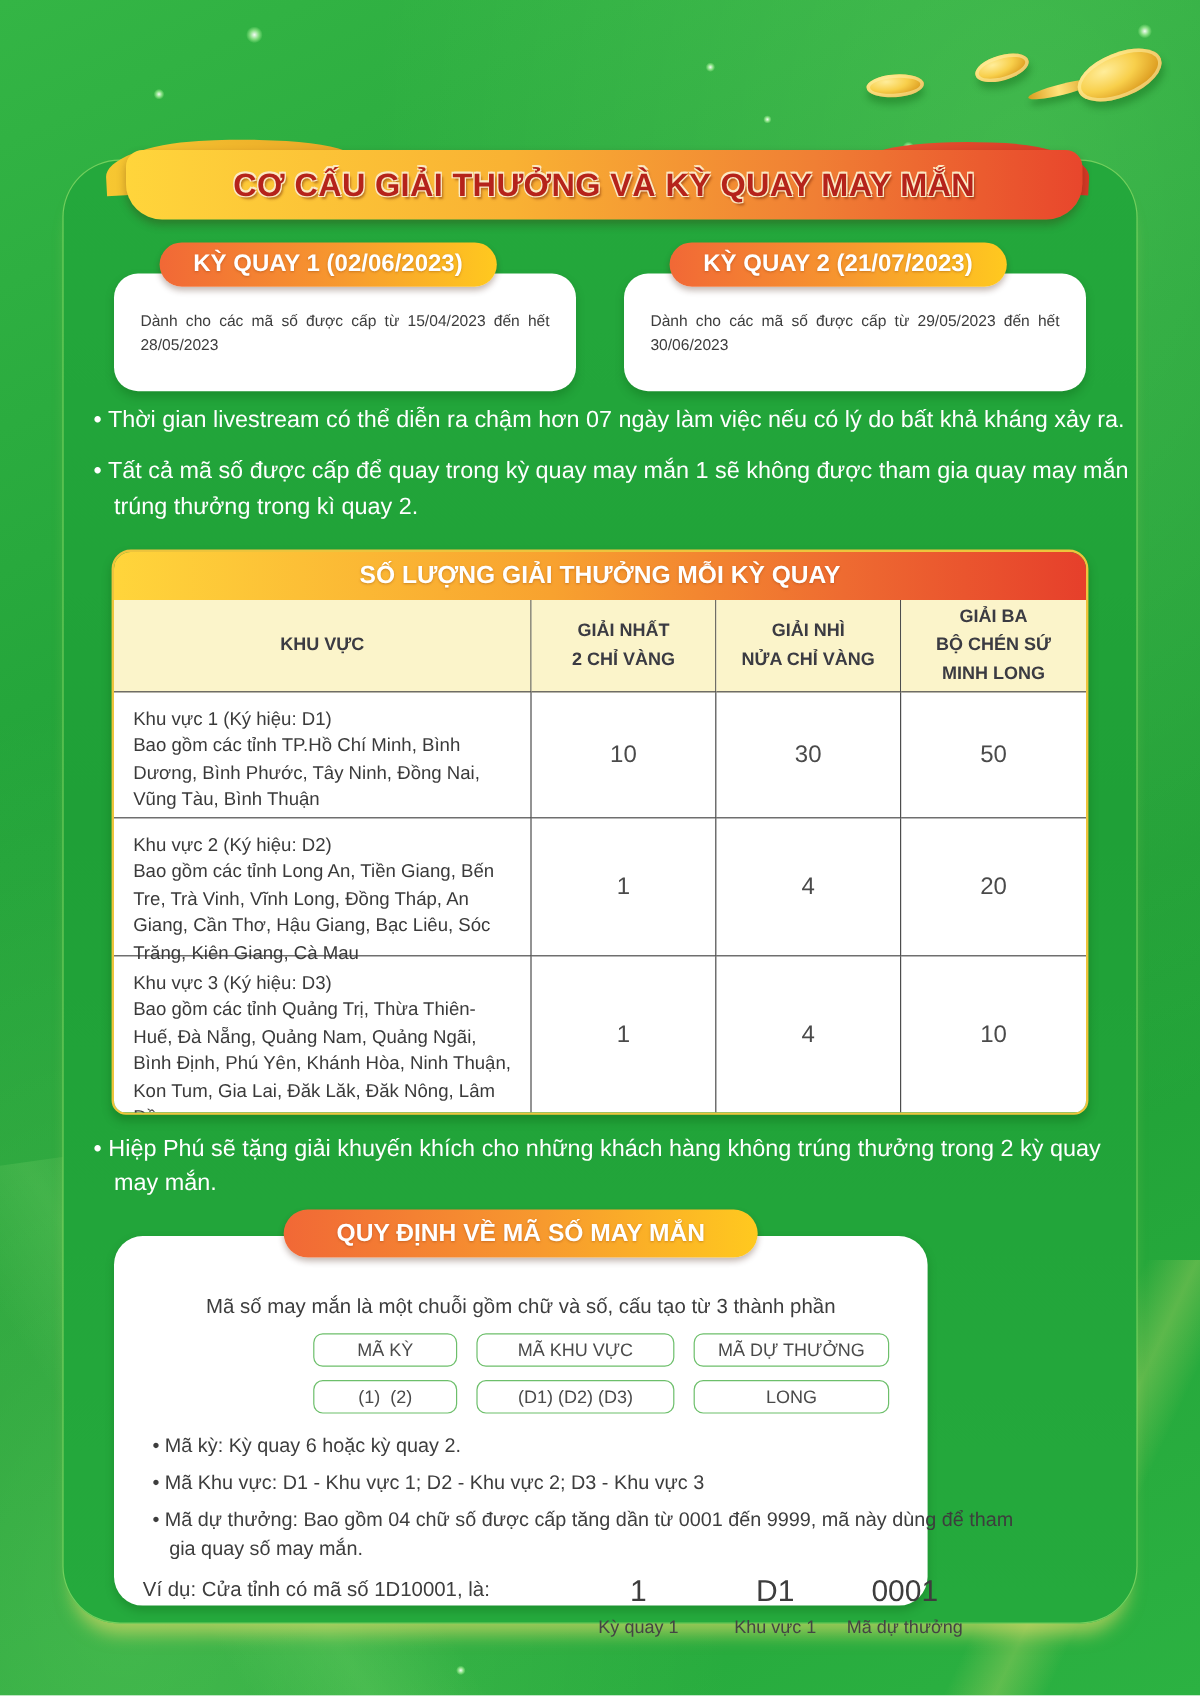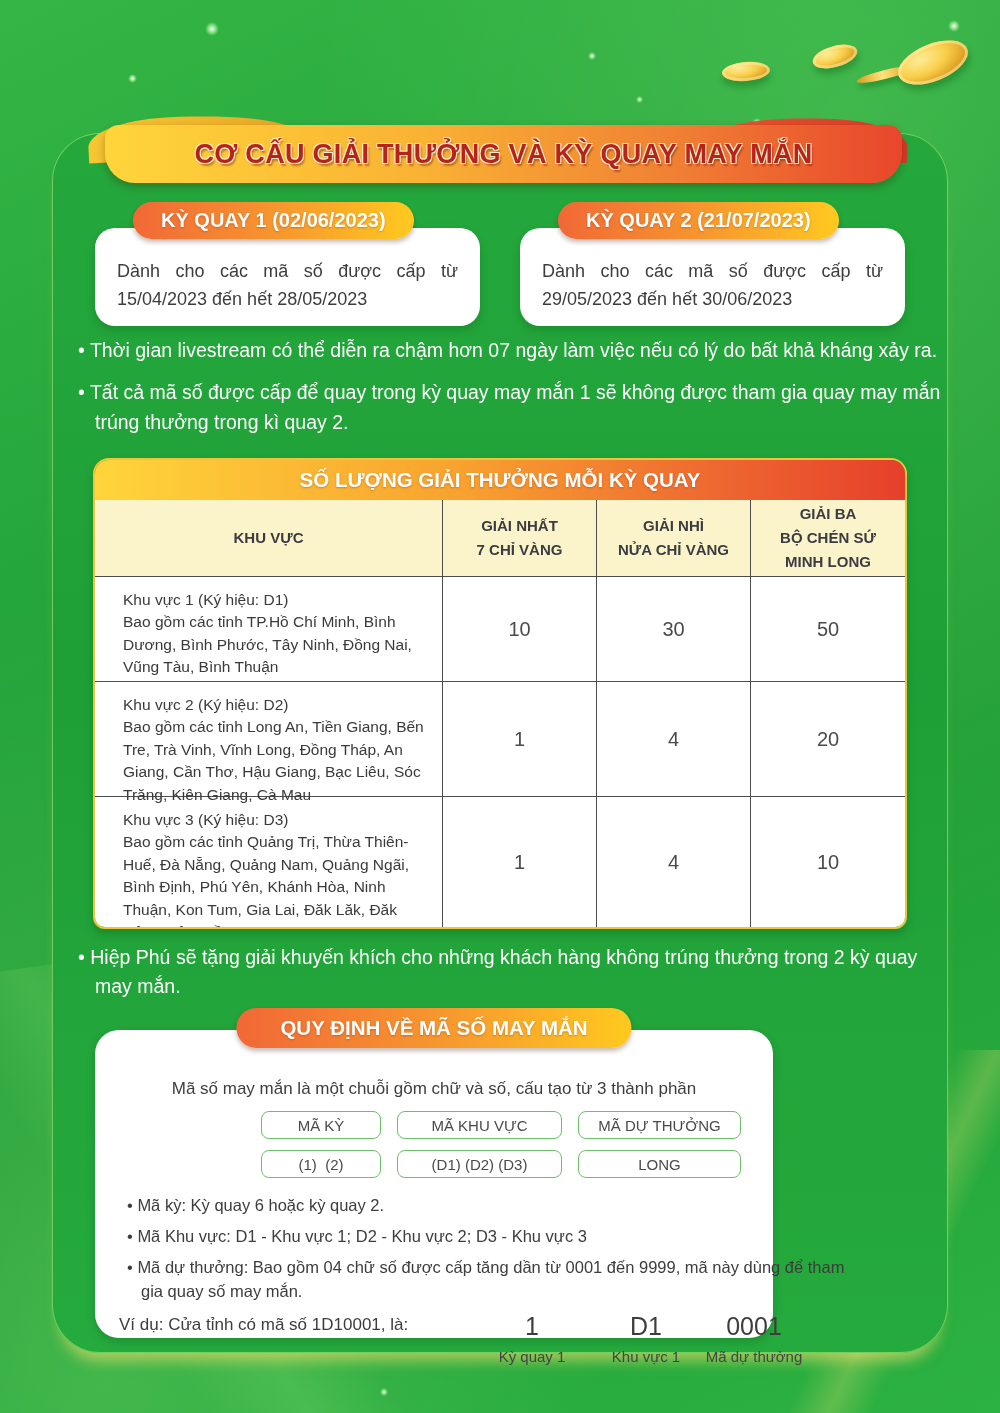--- a/index.html
+++ b/index.html
@@ -61,21 +61,21 @@
     background:#fff; border-radius:20px; box-shadow:0 4px 8px rgba(0,60,0,.22);
   }
   .draw-card-1{ left:95px; } .draw-card-2{ left:520px; }
   .pill{
     position:absolute; top:-26px; left:38px; padding:7px 28px; border-radius:999px;
     background:linear-gradient(90deg,#f16836 0%,#f79a2e 55%,#ffc91f 100%);
     color:#fff; font-size:20px; font-weight:bold; white-space:nowrap;
     box-shadow:0 3px 5px rgba(60,20,0,.30); text-shadow:0 1px 2px rgba(120,50,0,.35);
   }
   .draw-body{
-    padding:30px 22px 0 22px; font-size:18px; line-height:1.55; color:#3d3d3d;
+    padding:30px 22px 0 22px; font-size:13px; line-height:1.55; color:#3d3d3d;
     text-align:justify;
   }
 
   
   .notes{ position:absolute; left:78px; top:336px; width:864px; color:#fff; }
   .note-item{ font-size:19.5px; line-height:1.5; padding-left:17px; text-indent:-17px; margin-bottom:13px; }
   .note-item::before{ content:"• "; }
   .note-after{ position:absolute; left:78px; top:943px; width:864px; color:#fff; }
 
   
@@ -84,21 +84,21 @@
     box-shadow:0 5px 8px rgba(0,60,0,.25); }
   .table-banner{ height:40px; background:linear-gradient(90deg,#ffd53b 0%,#f8a22f 45%,#ee6b31 75%,#e63f2b 100%);
     display:flex; align-items:center; justify-content:center;
     color:#fff; font-size:20.5px; font-weight:bold; text-shadow:0 1px 2px rgba(120,50,0,.35); }
   .tgrid{ display:grid; grid-template-columns:348px 154px 154px 154px; background:#fff; }
   .tcell{ border-right:1px solid #4d4d4d; border-bottom:1px solid #4d4d4d; }
   .tcell:nth-child(4n){ border-right:none; }
   .thead-cell{ background:#fbf4ca; color:#3b3b42; font-weight:bold; font-size:15px;
     display:flex; align-items:center; justify-content:center; text-align:center;
     white-space:pre-line; line-height:1.6; height:77px; }
-  .tregion{ padding:12px 14px 12px 28px; color:#3a3a3a; font-size:15.5px; line-height:1.45; }
+  .tregion{ padding:12px 14px 12px 16px; color:#3a3a3a; font-size:15.5px; line-height:1.45; }
   .tnum{ display:flex; align-items:center; justify-content:center; font-size:20px; color:#4a4a4a; }
   .row-h1{ height:105px; } .row-h2{ height:115px; } .row-h3{ height:130px; }
   .tgrid .last-row{ border-bottom:none; }
 
   
   .rules-panel{ position:absolute; left:95px; top:1030px; width:678px; height:308px;
     background:#fff; border-radius:24px; box-shadow:0 4px 8px rgba(0,60,0,.22); }
   .rules-pill{ position:absolute; top:-22px; left:50%; transform:translateX(-50%);
     padding:8px 44px; border-radius:999px;
     background:linear-gradient(90deg,#f16836 0%,#f79a2e 55%,#ffc91f 100%);
@@ -161,21 +161,21 @@
   <div class="notes">
     <div class="note-item">Thời gian livestream có thể diễn ra chậm hơn 07 ngày làm việc nếu có lý do bất khả kháng xảy ra.</div>
     <div class="note-item">Tất cả mã số được cấp để quay trong kỳ quay may mắn 1 sẽ không được tham gia quay may mắn trúng thưởng trong kì quay 2.</div>
   </div>
 
   <div class="prize-table">
     <div class="table-banner">SỐ LƯỢNG GIẢI THƯỞNG MỖI KỲ QUAY</div>
     <div class="tgrid">
       <div class="tcell thead-cell">KHU VỰC</div>
       <div class="tcell thead-cell">GIẢI NHẤT
-7 CHỈ VÀNG</div>
+2 CHỈ VÀNG</div>
       <div class="tcell thead-cell">GIẢI NHÌ
 NỬA CHỈ VÀNG</div>
       <div class="tcell thead-cell">GIẢI BA
 BỘ CHÉN SỨ
 MINH LONG</div>
 
       <div class="tcell tregion row-h1">
         <span style="display:block">Khu vực 1 (Ký hiệu: D1)</span>
         <span style="display:block">Bao gồm các tỉnh TP.Hồ Chí Minh, Bình Dương, Bình Phước, Tây Ninh, Đồng Nai, Vũng Tàu, Bình Thuận</span>
       </div>

